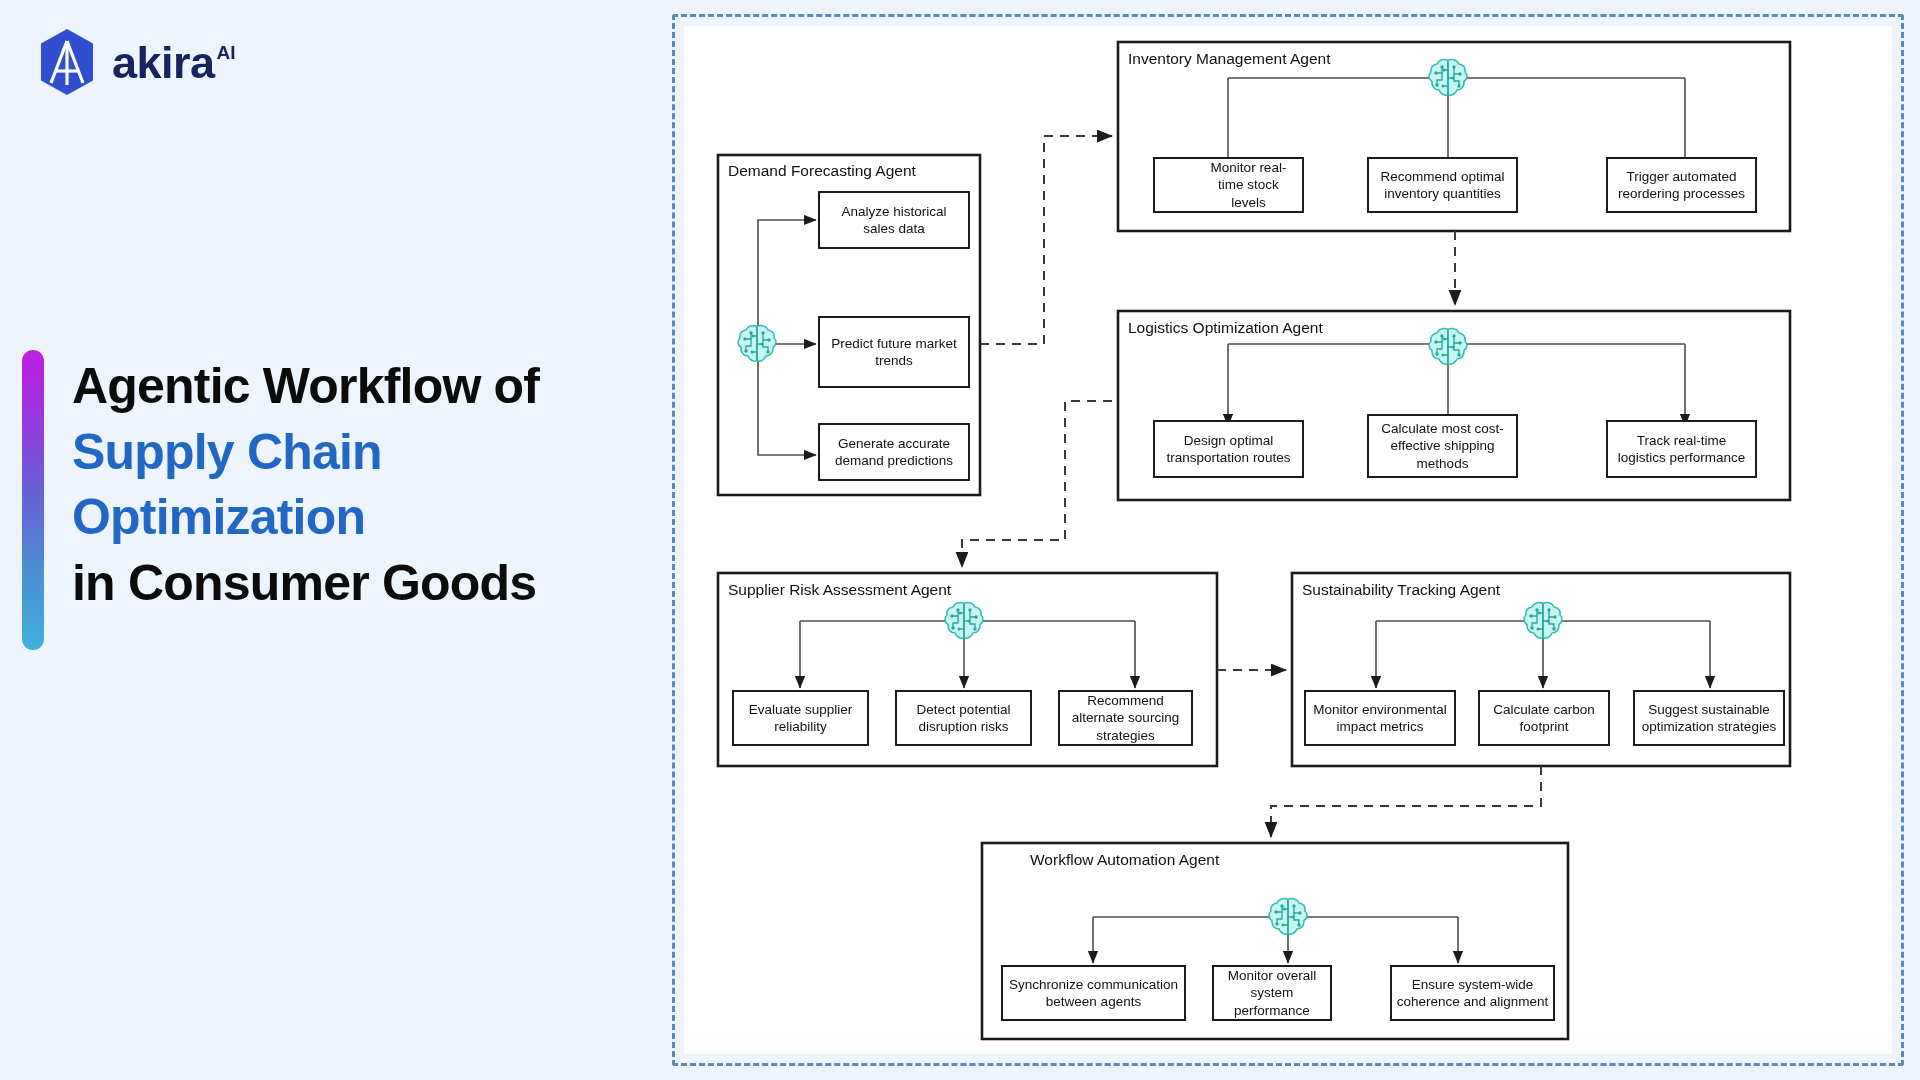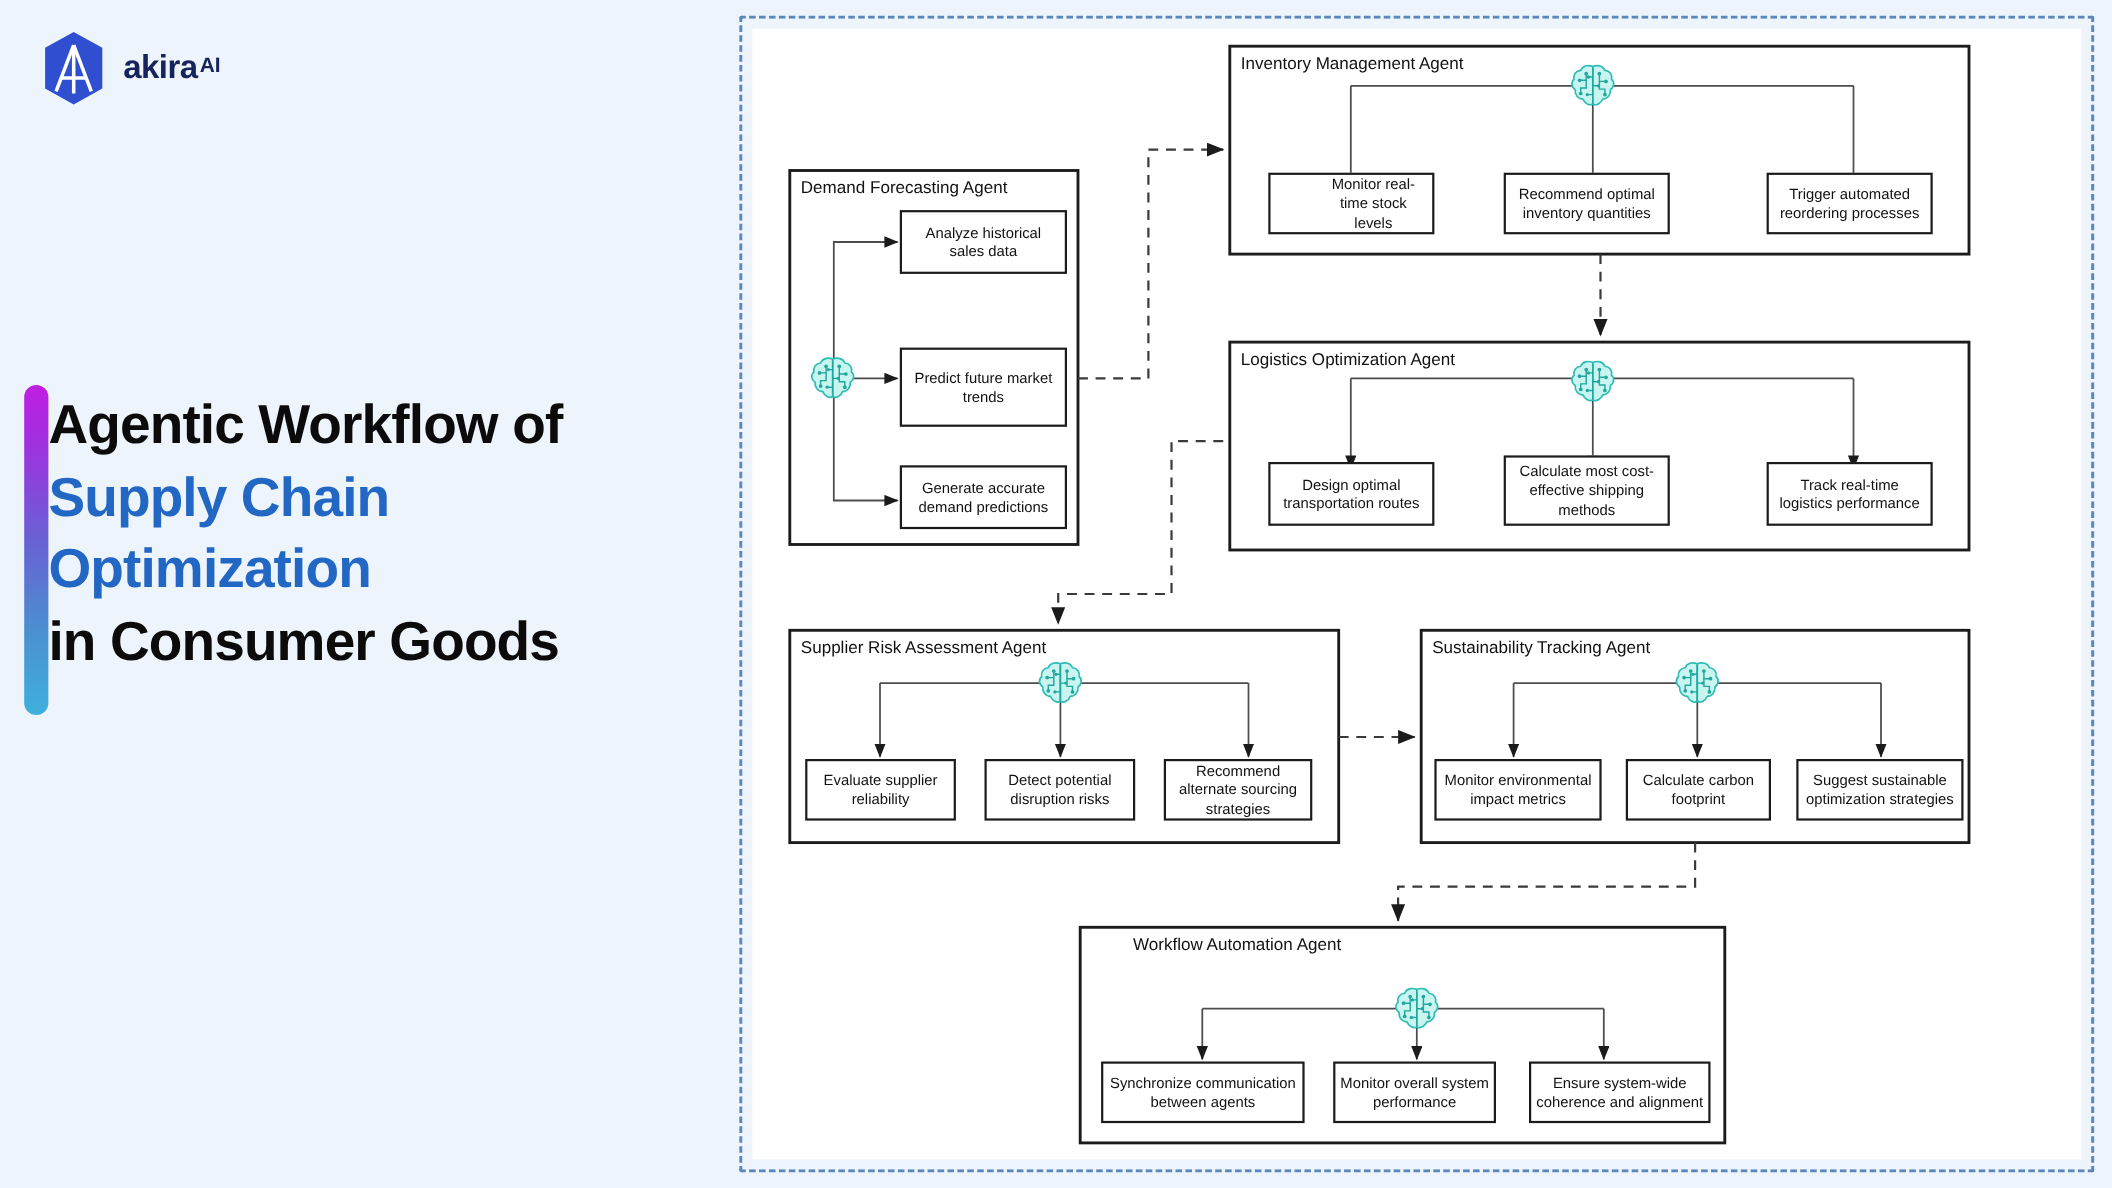--- a/index.html
+++ b/index.html
@@ -10,24 +10,24 @@
     overflow: hidden;
   }
   #page { position: relative; width: 1920px; height: 1080px; background: #eef4fb; }
 
   
   #left-panel { position: absolute; left: 0; top: 0; width: 660px; height: 1080px; }
 
   #logo { position: absolute; left: 36px; top: 28px; display: flex; align-items: center; gap: 14px; }
   #logo-mark { width: 62px; height: 68px; display: block; }
   #logo-word { display: flex; align-items: flex-start; }
-  #logo-text { font-size: 30px; font-weight: 700; color: #16235c; letter-spacing: -0.5px; line-height: 1; }
+  #logo-text { font-size: 45px; font-weight: 700; color: #16235c; letter-spacing: -0.5px; line-height: 1; }
   #logo-sup { font-size: 19px; font-weight: 700; color: #16235c; margin-left: 2px; margin-top: 2px; letter-spacing: 0px; }
 
-  #title-block { position: absolute; left: 22px; top: 350px; display: flex; }
+  #title-block { position: absolute; left: 22px; top: 350px; display: flex; gap: 28px; }
   #accent-bar {
     width: 22px; height: 300px; border-radius: 11px;
     background: linear-gradient(180deg, #c01ee0 0%, #a32ee0 16%, #6a5fd4 46%, #4b8fd0 74%, #3fb0dd 100%);
     flex: none;
   }
   #title-lines { padding-top: 4px; }
   .title-line { font-size: 50px; font-weight: 700; line-height: 1.31; letter-spacing: -0.8px; white-space: nowrap; }
   .title-dark { color: #0b0b0b; }
   .title-accent { color: #2267c4; }
 
@@ -241,16 +241,16 @@
 
   <div class="leaf-box" style="left:732px;  top:690px; width:137px; height:56px;">Evaluate supplier reliability</div>
   <div class="leaf-box" style="left:895px;  top:690px; width:137px; height:56px;">Detect potential disruption risks</div>
   <div class="leaf-box" style="left:1058px; top:690px; width:135px; height:56px;">Recommend alternate sourcing strategies</div>
 
   <div class="leaf-box" style="left:1304px; top:690px; width:152px; height:56px;">Monitor environmental impact metrics</div>
   <div class="leaf-box" style="left:1478px; top:690px; width:132px; height:56px;">Calculate carbon footprint</div>
   <div class="leaf-box" style="left:1633px; top:690px; width:152px; height:56px;">Suggest sustainable optimization strategies</div>
 
   <div class="leaf-box" style="left:1001px; top:965px; width:185px; height:56px;">Synchronize communication between agents</div>
-  <div class="leaf-box" style="left:1212px; top:965px; width:148px; height:56px;">Monitor overall system performance</div>
+  <div class="leaf-box" style="left:1212px; top:965px; width:120px; height:56px;">Monitor overall system performance</div>
   <div class="leaf-box" style="left:1390px; top:965px; width:165px; height:56px;">Ensure system-wide coherence and alignment</div>
 
 </div>
 
 </body></html>

